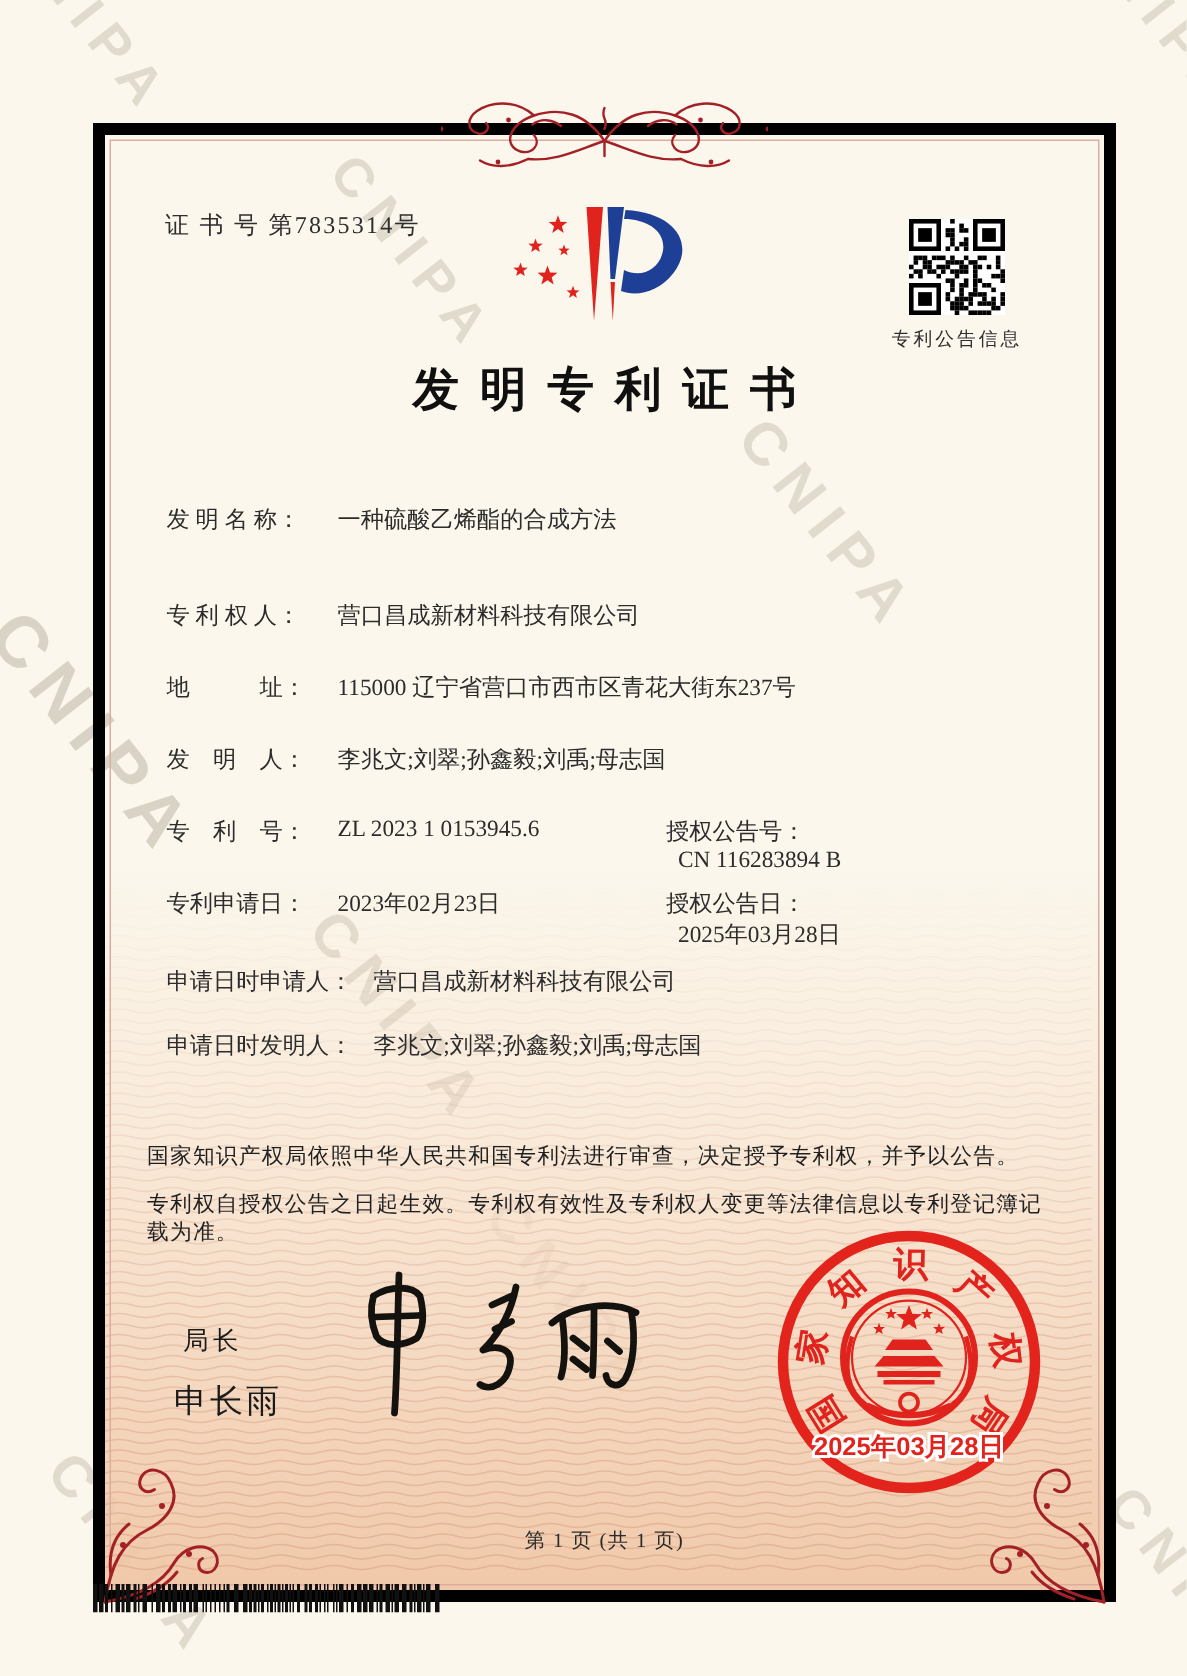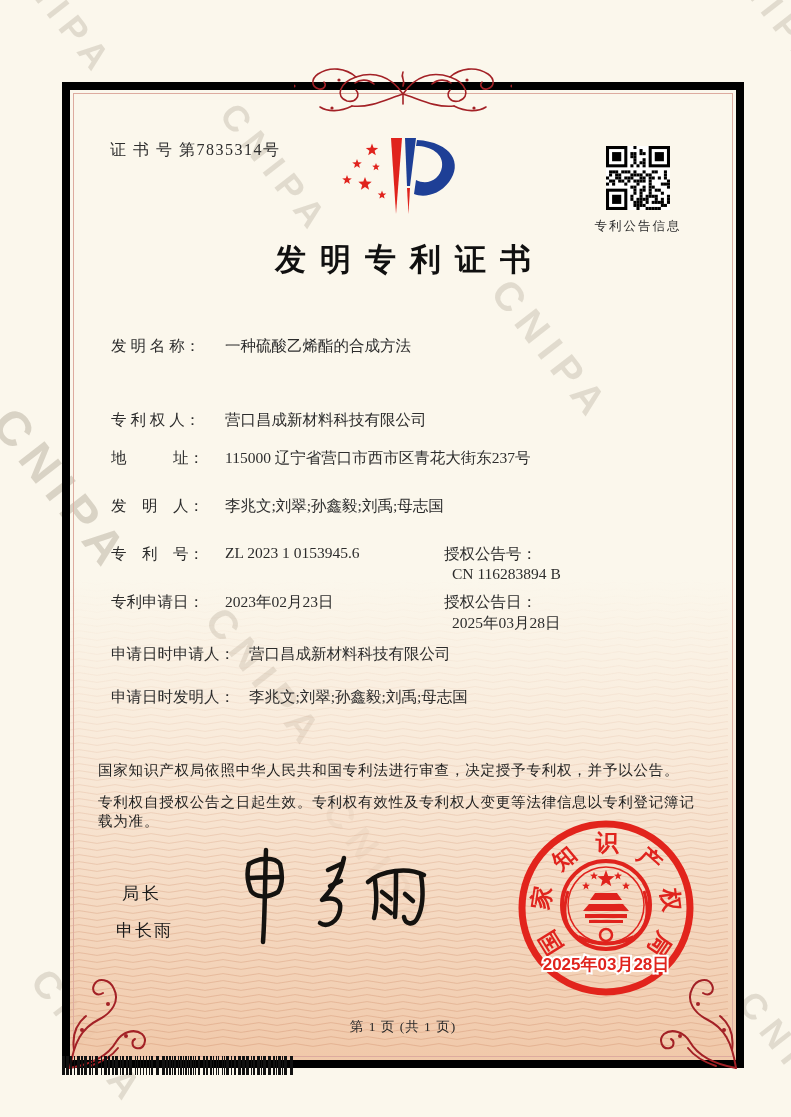--- a/index.html
+++ b/index.html
@@ -36,30 +36,30 @@
   .ct{position:absolute;z-index:4;}
   .cert-no{left:40px;top:50px;font-size:16px;letter-spacing:1.5px;color:#2e2e2e;}
   .logo-box{left:266px;top:44px;width:134px;height:92px;}
   .qr-box{left:536px;top:56px;width:64px;height:64px;background:#fff;}
   .qr-caption{left:518px;top:128px;width:100px;text-align:center;font-size:12.5px;letter-spacing:2px;color:#2e2e2e;}
   .title{left:0;top:149px;width:100%;text-align:center;font-size:31px;font-weight:700;
          letter-spacing:14px;padding-left:14px;box-sizing:border-box;color:#101010;}
   .row{left:41px;display:flex;font-size:15.5px;color:#2c2c2c;white-space:nowrap;}
   .row .lbl{min-width:100px;flex:none;}
   .row .val{margin-left:14px;}
-  .r1{top:246px}.r2{top:320px}.r3{top:358px}.r4{top:406px}
+  .r1{top:246px}.r2{top:310px}.r3{top:358px}.r4{top:406px}
   .r5{top:454px}.r6{top:502px}.r7{top:554px}.r8{top:597px}
   .pair2{position:absolute;left:333px;top:0;display:flex;white-space:nowrap;flex-direction:column;}
   .pair2 .lbl2{min-width:94px;flex:none;}
   .pair2 .val2{margin-left:8px;}
   .notice{left:28px;right:28px;text-align:left;font-size:14.5px;letter-spacing:.8px;color:#1f1f1f;}
   .n1{top:671px}.n2{top:703px}
   .director-label{left:52px;top:792px;font-size:17px;letter-spacing:3px;color:#1b1b1b;
       font-family:"Liberation Sans","DejaVu Sans",sans-serif;}
-  .director-name{left:46px;top:829px;font-size:17px;letter-spacing:2px;color:#1b1b1b;
+  .director-name{left:46px;top:829px;font-size:22px;letter-spacing:2px;color:#1b1b1b;
       font-family:"Liberation Sans","DejaVu Sans",sans-serif;}
   .sig-box{left:158px;top:752px;width:215px;height:110px;z-index:5;}
   .seal-box{left:447px;top:729px;width:178px;height:178px;z-index:5;}
   .footer{left:0;top:928px;width:100%;text-align:center;font-size:13.5px;color:#2a2a2a;letter-spacing:1px;}
 
   .ornament-top{position:absolute;left:224px;top:-28px;width:218px;height:56px;z-index:4;}
   .ornament-bl{position:absolute;left:-6px;bottom:-12px;width:92px;height:102px;z-index:4;}
   .ornament-br{position:absolute;right:-6px;bottom:-12px;width:92px;height:102px;z-index:4;transform:scaleX(-1);}
 
   .barcode{position:absolute;left:62px;top:1056px;width:236px;height:19px;z-index:3;}

